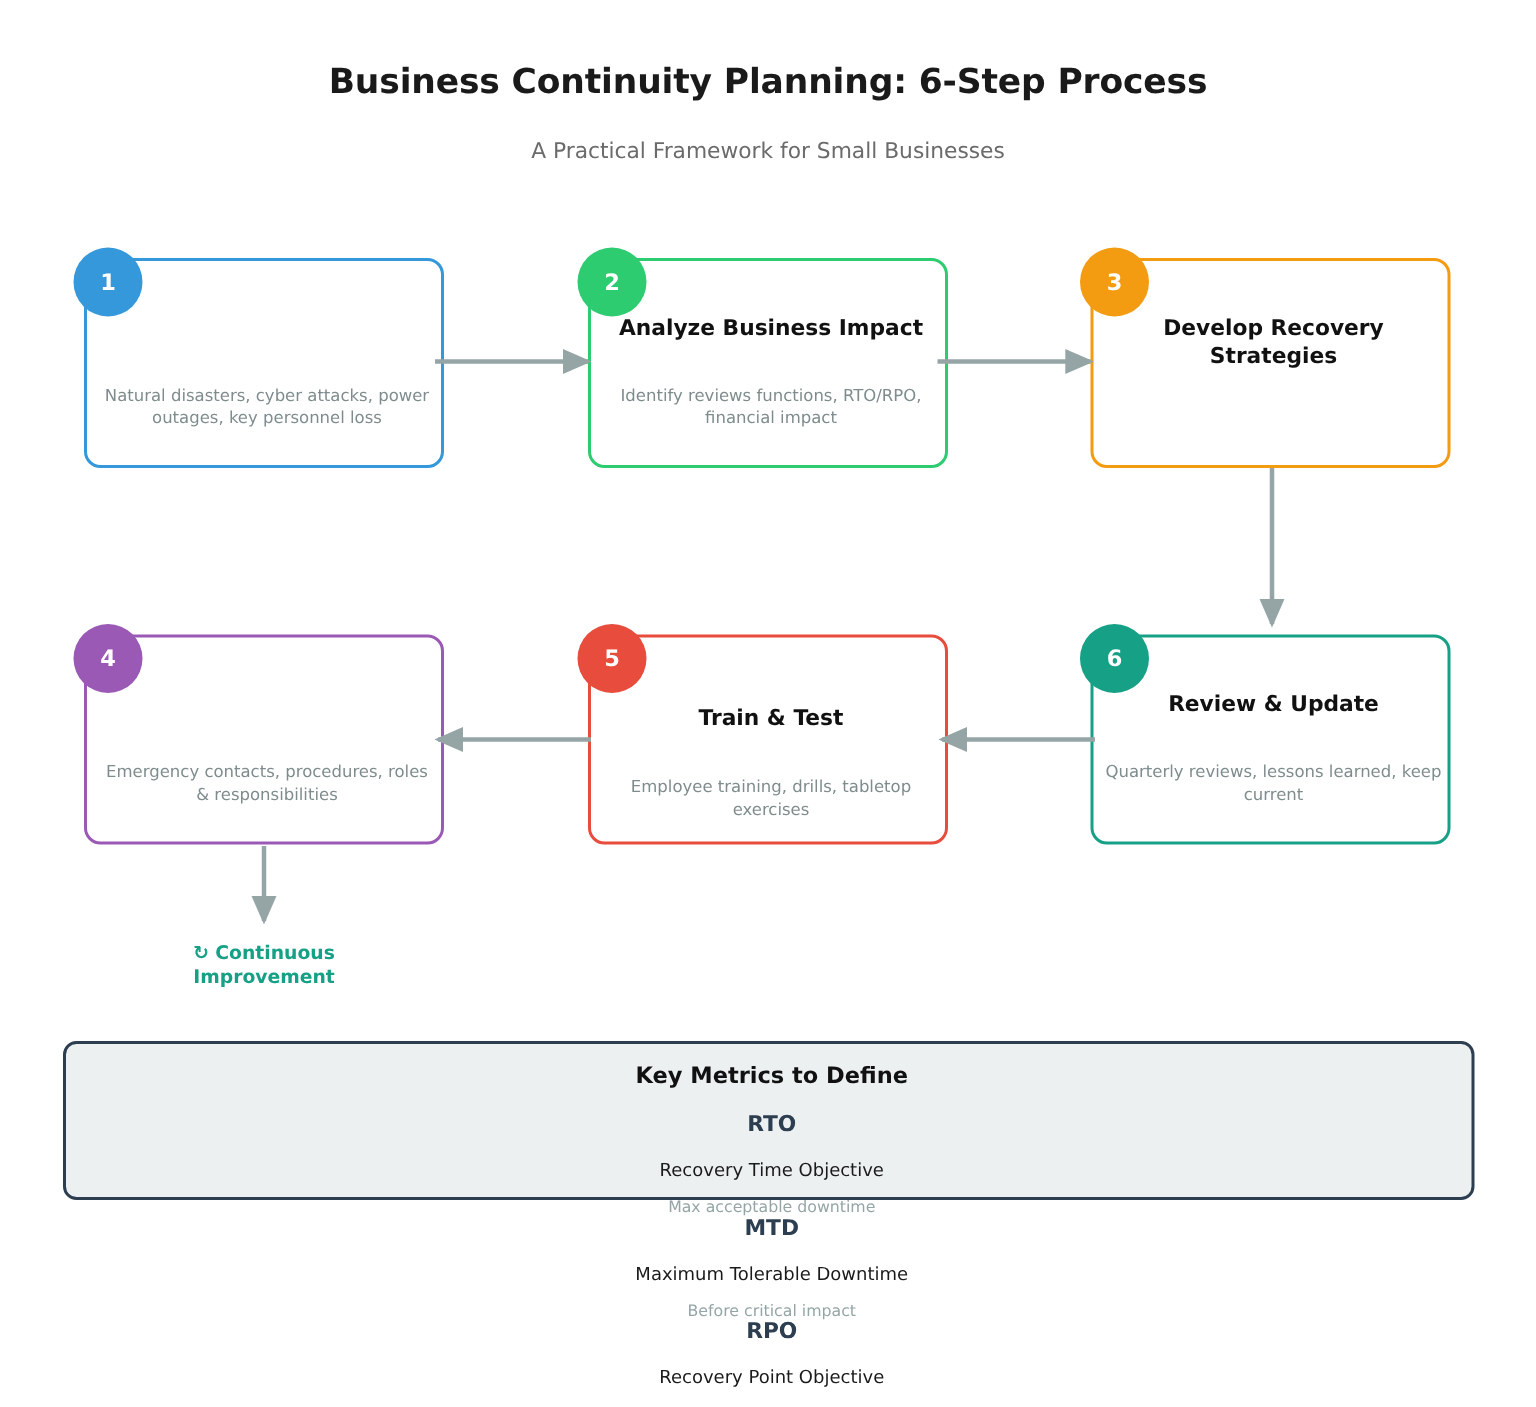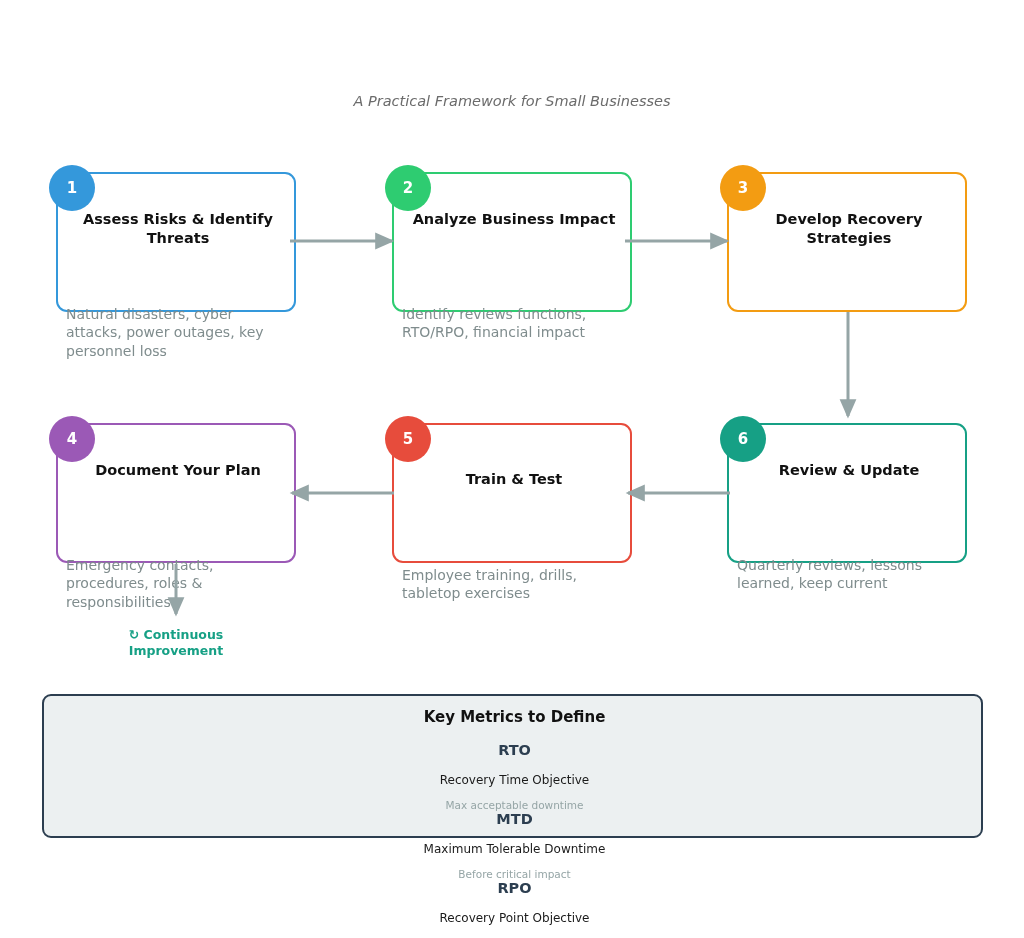--- a/index.html
+++ b/index.html
@@ -33,21 +33,20 @@
     color: #1a1a1a;
     letter-spacing: -0.1px;
   }
   .page-subtitle {
     position: absolute;
     left: 0;
     top: 93px;
     width: 1024px;
     text-align: center;
     font-size: 14.5px;
-    font-style: italic;
     color: #6b6b6b;
   }
 
   
   .step-box {
     position: absolute;
     width: 240px;
     height: 140px;
     box-sizing: border-box;
     border: 2.5px solid #888;
@@ -68,27 +67,26 @@
     box-sizing: border-box;
   }
   .step-box.single-line .step-title {
     top: 45px;
   }
   .step-desc {
     position: absolute;
     left: 0;
     top: 83px;
     width: 240px;
-    text-align: left;
-    font-size: 14px;
+    text-align: center;
+    font-size: 11px;
     color: #7f8c8d;
     line-height: 1.32;
     padding: 0 8px;
     box-sizing: border-box;
-    margin-top: 48px;
   }
   .step-box.single-line .step-desc {
     top: 93px;
   }
   .step-badge {
     position: absolute;
     left: -9px;
     top: -9px;
     width: 46px;
     height: 46px;
@@ -122,21 +120,21 @@
     line-height: 1.28;
     width: 190px;
   }
 
   
   .metrics-panel {
     position: absolute;
     left: 42px;
     top: 694px;
     width: 941px;
-    height: 144px;
+    height: 106px;
     box-sizing: border-box;
     border: 2.5px solid #2c3e50;
     border-radius: 9px;
     background: #ecf0f1;
   }
   .metrics-heading {
     position: absolute;
     left: 0;
     top: 12px;
     width: 941px;
@@ -171,20 +169,21 @@
   .metric-note {
     font-size: 10.5px;
     color: #95a5a6;
   }
 </style>
 </head>
 <body>
 
 <div id="canvas">
 
+  <div class="page-title">Business Continuity Planning: 6-Step Process</div>
   <div class="page-subtitle">A Practical Framework for Small Businesses</div>
 
   <svg id="arrow-layer" viewBox="0 0 1024 938">
     <defs>
       <marker id="ah-r" markerWidth="7" markerHeight="7" refX="5.6" refY="3.2" orient="auto">
         <path d="M0,0.4 L6.4,3.2 L0,6 z" fill="#95a5a6"></path>
       </marker>
       <marker id="ah-l" markerWidth="7" markerHeight="7" refX="5.6" refY="3.2" orient="auto">
         <path d="M0,0.4 L6.4,3.2 L0,6 z" fill="#95a5a6"></path>
       </marker>
@@ -203,21 +202,20 @@
 
     <line x1="394" y1="493" x2="292" y2="493" stroke="#95a5a6" stroke-width="3" marker-end="url(#ah-l)"></line>
 
     <line x1="176" y1="564" x2="176" y2="614" stroke="#95a5a6" stroke-width="3" marker-end="url(#ah-d)"></line>
   </svg>
 
   <div class="step-box" style="left: 56px; top: 172px; border-color: rgb(52, 152, 219);">
     <div class="step-badge" style="background-color: rgb(52, 152, 219);">
       <span>1</span>
     </div>
-    <div class="step-title">Assess Risks &amp; Identify Threats</div>
     <div class="step-desc">Natural disasters, cyber attacks, power outages, key personnel loss</div>
   </div>
 
   <div class="step-box" style="left: 392px; top: 172px; border-color: rgb(46, 204, 113);">
     <div class="step-badge" style="background-color: rgb(46, 204, 113);">
       <span>2</span>
     </div>
     <div class="step-title">Analyze Business Impact</div>
     <div class="step-desc">Identify reviews functions, RTO/RPO, financial impact</div>
   </div>
@@ -226,21 +224,20 @@
     <div class="step-badge" style="background-color: rgb(243, 156, 18);">
       <span>3</span>
     </div>
     <div class="step-title">Develop Recovery Strategies</div>
   </div>
 
   <div class="step-box" style="left: 56px; top: 423px; border-color: rgb(155, 89, 182);">
     <div class="step-badge" style="background-color: rgb(155, 89, 182);">
       <span>4</span>
     </div>
-    <div class="step-title">Document Your Plan</div>
     <div class="step-desc">Emergency contacts, procedures, roles &amp; responsibilities</div>
   </div>
 
   <div class="step-box single-line" style="left: 392px; top: 423px; border-color: rgb(231, 76, 60);">
     <div class="step-badge" style="background-color: rgb(231, 76, 60);">
       <span>5</span>
     </div>
     <div class="step-title">Train &amp; Test</div>
     <div class="step-desc">Employee training, drills, tabletop exercises</div>
   </div>

